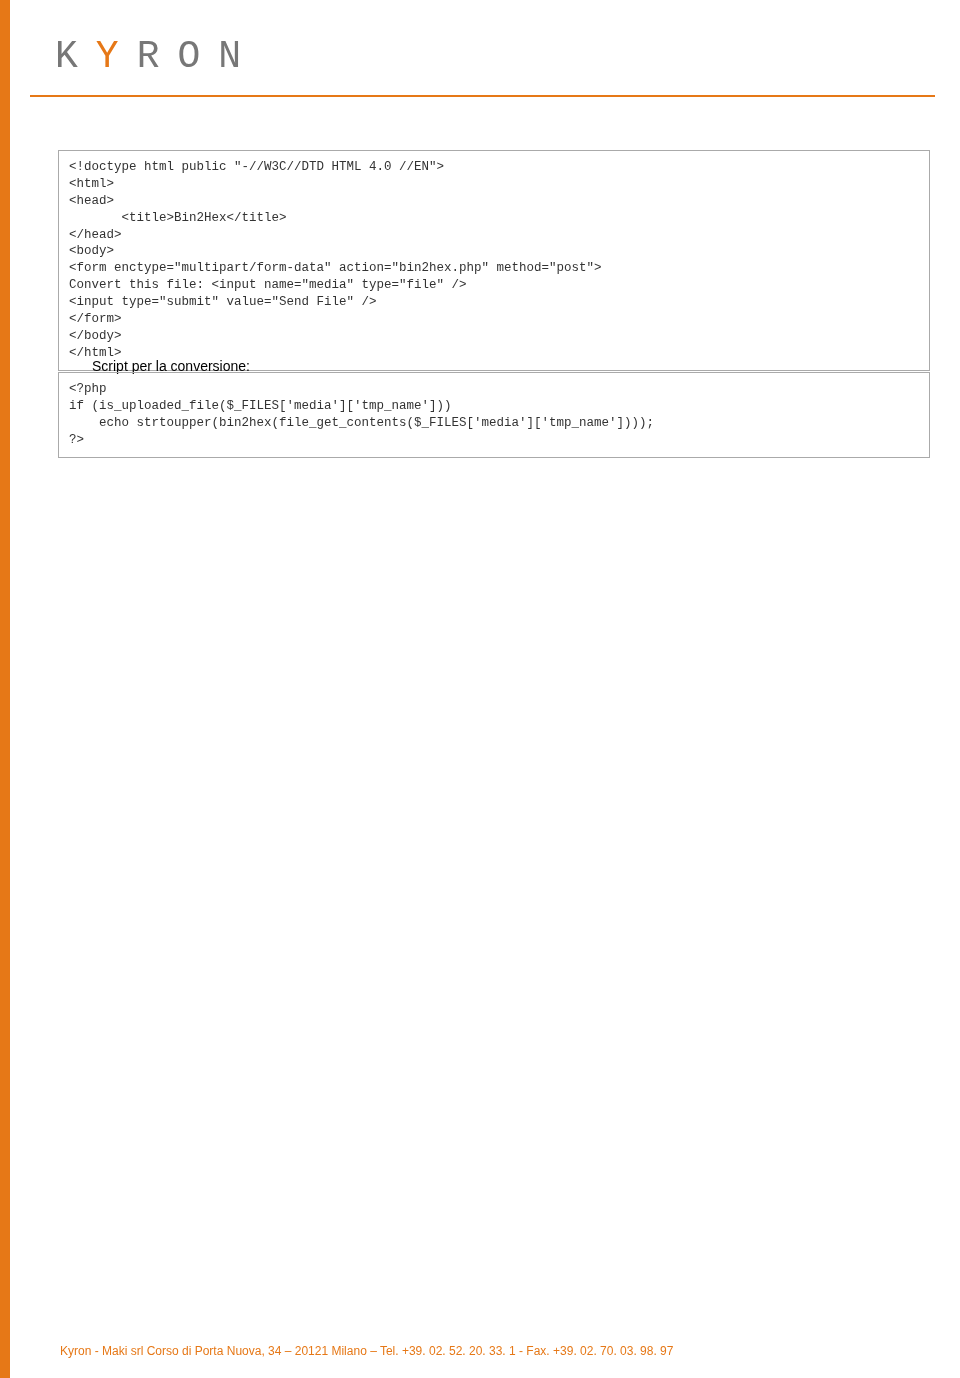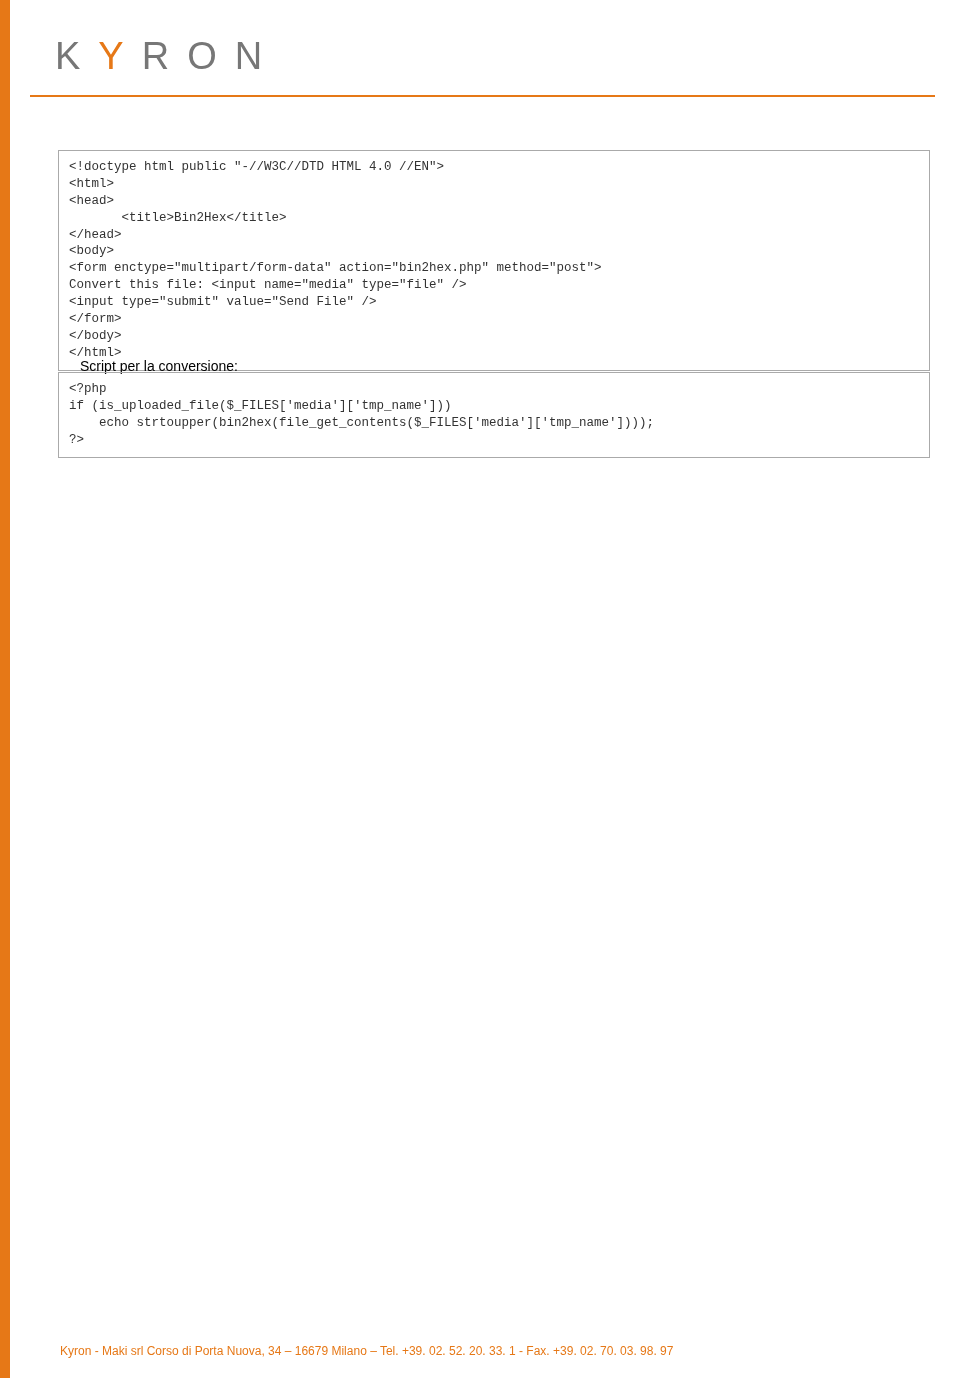--- a/index.html
+++ b/index.html
@@ -1,23 +1,23 @@
 <!DOCTYPE html>
 <html><head>
 <meta charset="utf-8">
 <style>
 html,body{margin:0;padding:0;width:960px;height:1378px;background:#fff;font-family:Arial,Helvetica,sans-serif;position:relative}
 .sidebar{position:absolute;left:0;top:0;width:10px;height:1378px;background:#e67817}
 .header{position:absolute;left:55px;top:35px;width:850px}
-.logo{font-family:Liberation Sans, sans-serif;font-size:38px;letter-spacing:18px;color:#777;font-weight:400}
+.logo{font-family:Liberation Mono, monospace;font-size:38px;letter-spacing:18px;color:#777;font-weight:400}
 .logo .y{color:#e67817}
 .hr{position:absolute;left:30px;top:95px;width:905px;height:2px;background:#e67817}
 .box{position:absolute;border:1px solid #aaa;padding:8px 10px;font-family:"Courier New",monospace;font-size:12.5px;line-height:1.35;color:#333;white-space:pre}
 .box1{left:58px;top:150px;width:850px}
-.caption{position:absolute;left:80px;top:358px;font-size:14px;color:#000}
+.caption{position:absolute;left:92px;top:358px;font-size:14px;color:#000}
 .box2{left:58px;top:372px;width:850px}
 .footer{position:absolute;left:60px;bottom:20px;font-size:12px;color:#e67817}
 </style>
 </head>
 <body>
 
 <div class="sidebar"></div>
 
 <div class="header">
   <span class="logo">
@@ -39,13 +39,13 @@
 &lt;/body&gt;
 &lt;/html&gt;</div>
 
 <div class="caption">Script per la conversione:</div>
 
 <div class="box box2">&lt;?php
 if (is_uploaded_file($_FILES['media']['tmp_name']))
     echo strtoupper(bin2hex(file_get_contents($_FILES['media']['tmp_name'])));
 ?&gt;</div>
 
-<div class="footer">Kyron - Maki srl Corso di Porta Nuova, 34 – 16679 Milano – Tel. +39. 02. 52. 20. 33. 1  -  Fax. +39. 02. 70. 03. 98. 97</div>
+<div class="footer">Kyron - Maki srl Corso di Porta Nuova, 34 – 20121 Milano – Tel. +39. 02. 52. 20. 33. 1  -  Fax. +39. 02. 70. 03. 98. 97</div>
 
 </body></html>

